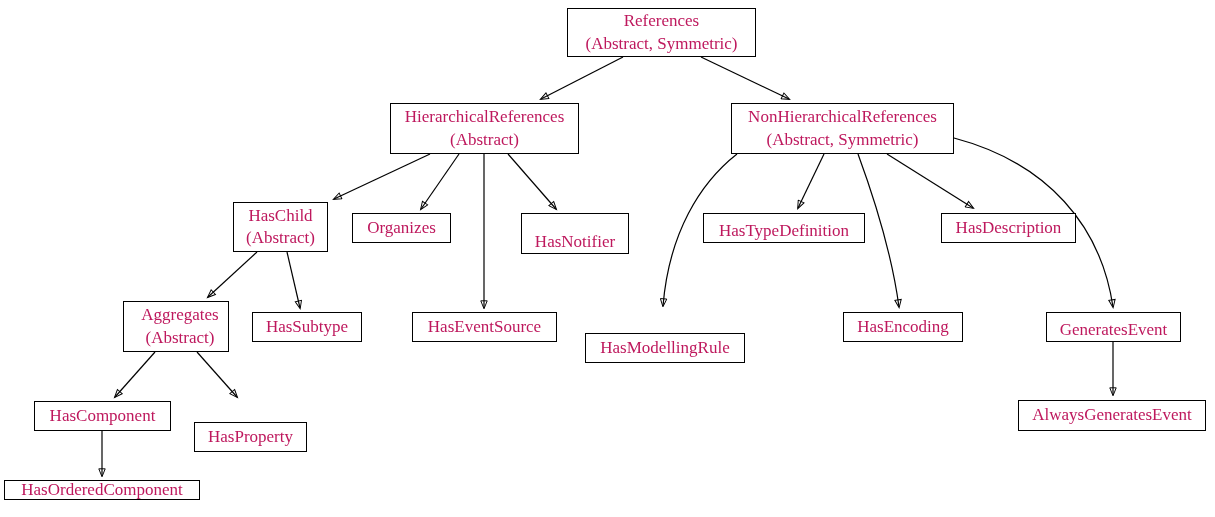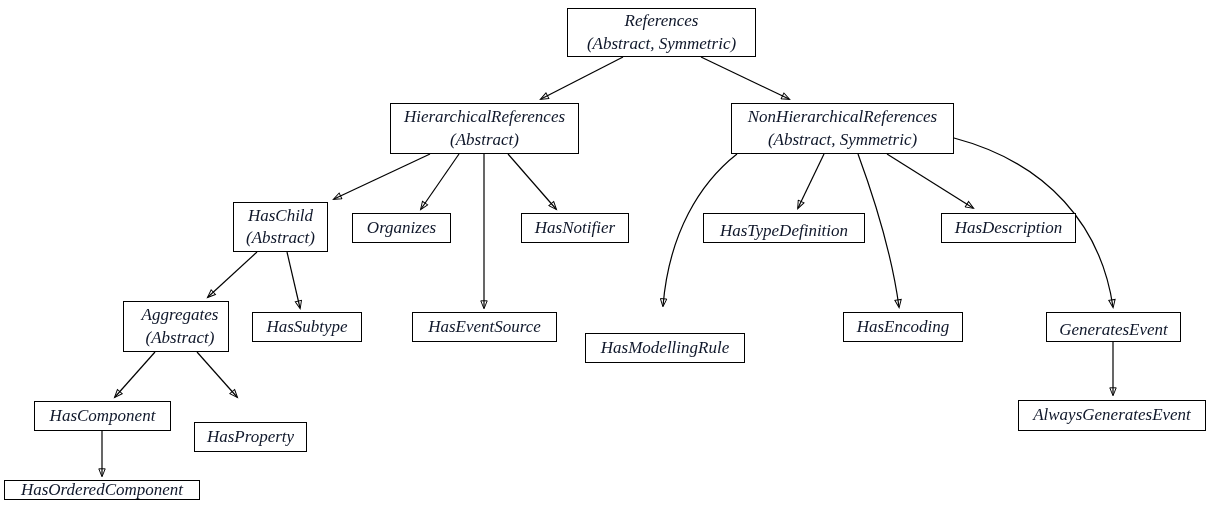--- a/index.html
+++ b/index.html
@@ -25,38 +25,37 @@
   .edges-layer path {
     fill: none;
     stroke: #000000;
     stroke-width: 1.2;
   }
   .node {
     position: absolute;
     box-sizing: border-box;
     border: 1px solid #000000;
     background: #ffffff;
-    color: #0f172a;
+    color: #be185d;
     display: flex;
     flex-direction: column;
     align-items: center;
     justify-content: center;
     text-align: center;
     font-size: 17px;
     line-height: 1.32;
     white-space: nowrap;
-    font-style: italic;
   }
   
   #n-references            { left: 567px; top:   8px; width: 189px; height: 49px; }
   #n-hierarchical          { left: 390px; top: 103px; width: 189px; height: 51px; }
   #n-nonhierarchical       { left: 731px; top: 103px; width: 223px; height: 51px; }
   #n-haschild              { left: 233px; top: 202px; width:  95px; height: 50px; }
   #n-organizes             { left: 352px; top: 213px; width:  99px; height: 30px; }
-  #n-hasnotifier           { left: 521px; top: 213px; width: 108px; height: 30px; }
+  #n-hasnotifier           { left: 521px; top: 213px; width: 108px; height: 41px; justify-content: flex-end; }
   #n-aggregates            { left: 123px; top: 301px; width: 106px; height: 51px; padding-left: 8px; }
   #n-hassubtype            { left: 252px; top: 312px; width: 110px; height: 30px; }
   #n-haseventsource        { left: 412px; top: 312px; width: 145px; height: 30px; }
   #n-hascomponent          { left:  34px; top: 401px; width: 137px; height: 30px; }
   #n-hasproperty           { left: 194px; top: 422px; width: 113px; height: 30px; }
   #n-hasorderedcomponent   { left:   4px; top: 480px; width: 196px; height: 20px; }
   #n-hastypedefinition     { left: 703px; top: 213px; width: 162px; height: 30px; justify-content: flex-end; }
   #n-hasdescription        { left: 941px; top: 213px; width: 135px; height: 30px; }
   #n-hasmodellingrule      { left: 585px; top: 312px; width: 160px; height: 30px; margin-top: 21px; }
   #n-hasencoding           { left: 843px; top: 312px; width: 120px; height: 30px; justify-content: center; }

